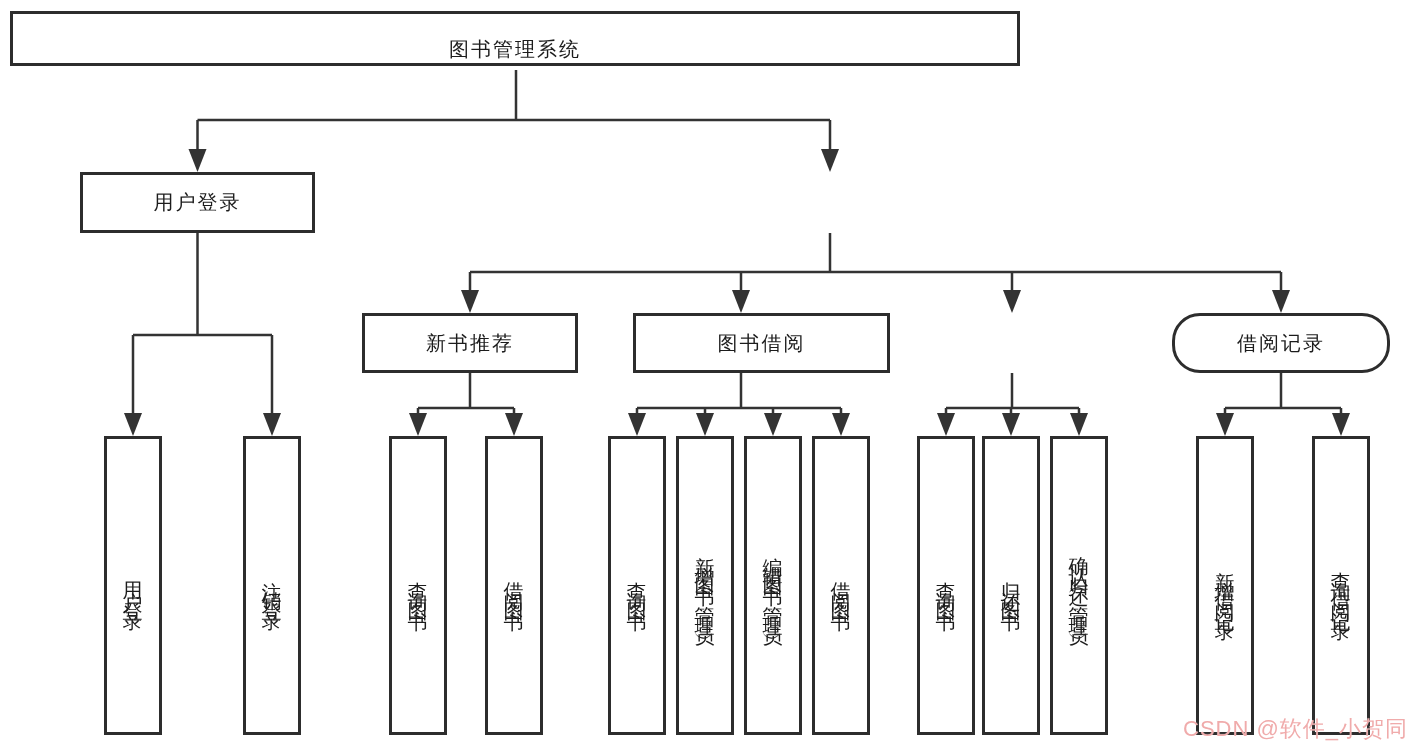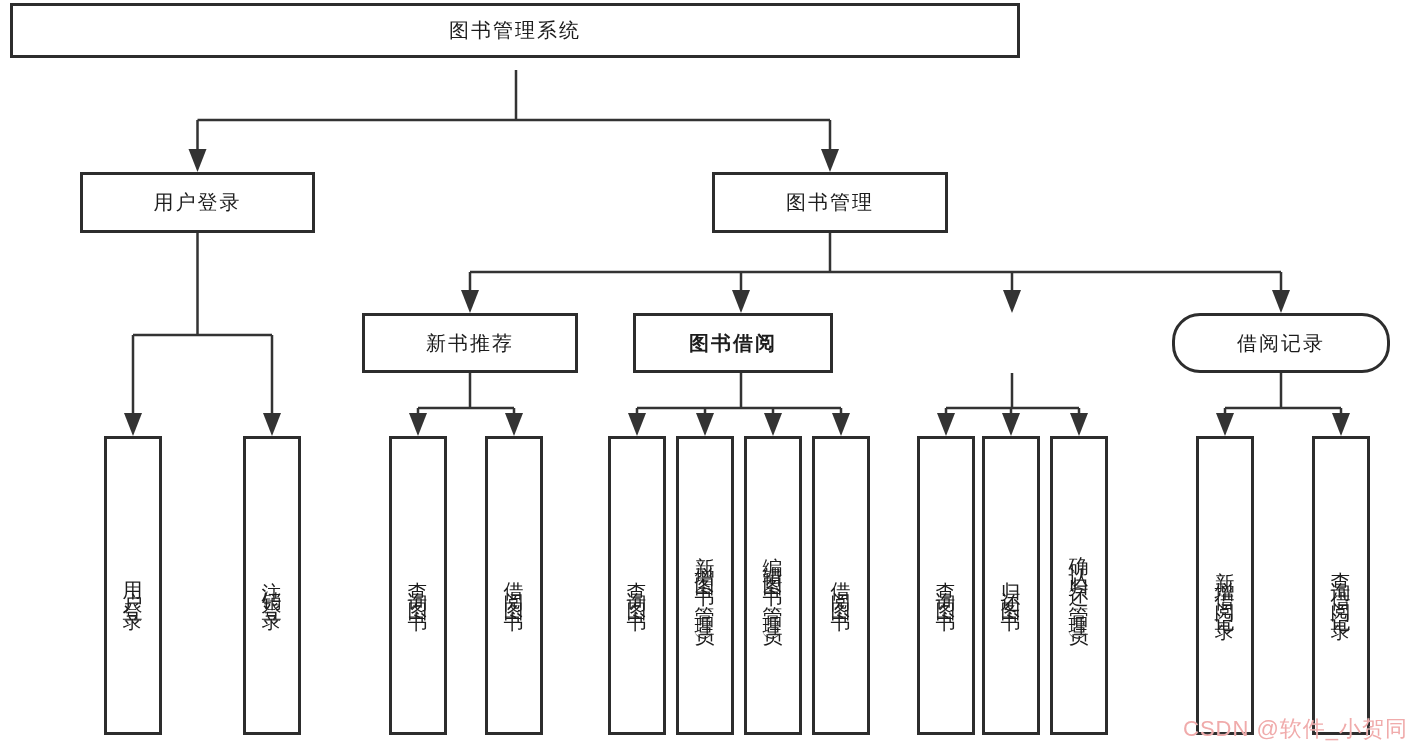--- a/index.html
+++ b/index.html
@@ -62,35 +62,32 @@
       <polygon points="764,413 782,413 773,436"></polygon>
       <polygon points="832,413 850,413 841,436"></polygon>
       <polygon points="937,413 955,413 946,436"></polygon>
       <polygon points="1002,413 1020,413 1011,436"></polygon>
       <polygon points="1070,413 1088,413 1079,436"></polygon>
       <polygon points="1216,413 1234,413 1225,436"></polygon>
       <polygon points="1332,413 1350,413 1341,436"></polygon>
     </g>
   </svg>
 
-  <div class="node" style="left:10px; top:3px; width:1010px; height:55px;">
+  <div class="node" style="left:10px; top:11px; width:1010px; height:55px;align-items:flex-end;">
     <span>图书管理系统</span>
   </div>
 
   <div class="node" style="left:80px; top:172px; width:235px; height:61px;">
     <span>用户登录</span>
   </div>
-  <div class="node" style="left:712px; top:172px; width:236px; height:61px;">
-    <span>图书管理</span>
-  </div>
 
   <div class="node" style="left:362px; top:313px; width:216px; height:60px;">
     <span>新书推荐</span>
   </div>
-  <div class="node" style="left:633px; top:313px; width:200px; height:60px;font-weight:bold;">
+  <div class="node" style="left:633px; top:313px; width:257px; height:60px;">
     <span>图书借阅</span>
   </div>
   <div class="node" style="left:1172px; top:313px; width:218px; height:60px;border-radius:28px;">
     <span>借阅记录</span>
   </div>
 
   <div class="node leaf" style="left:104px;">
     <span class="vtext">用户登录</span>
   </div>
   <div class="node leaf" style="left:243px;">

